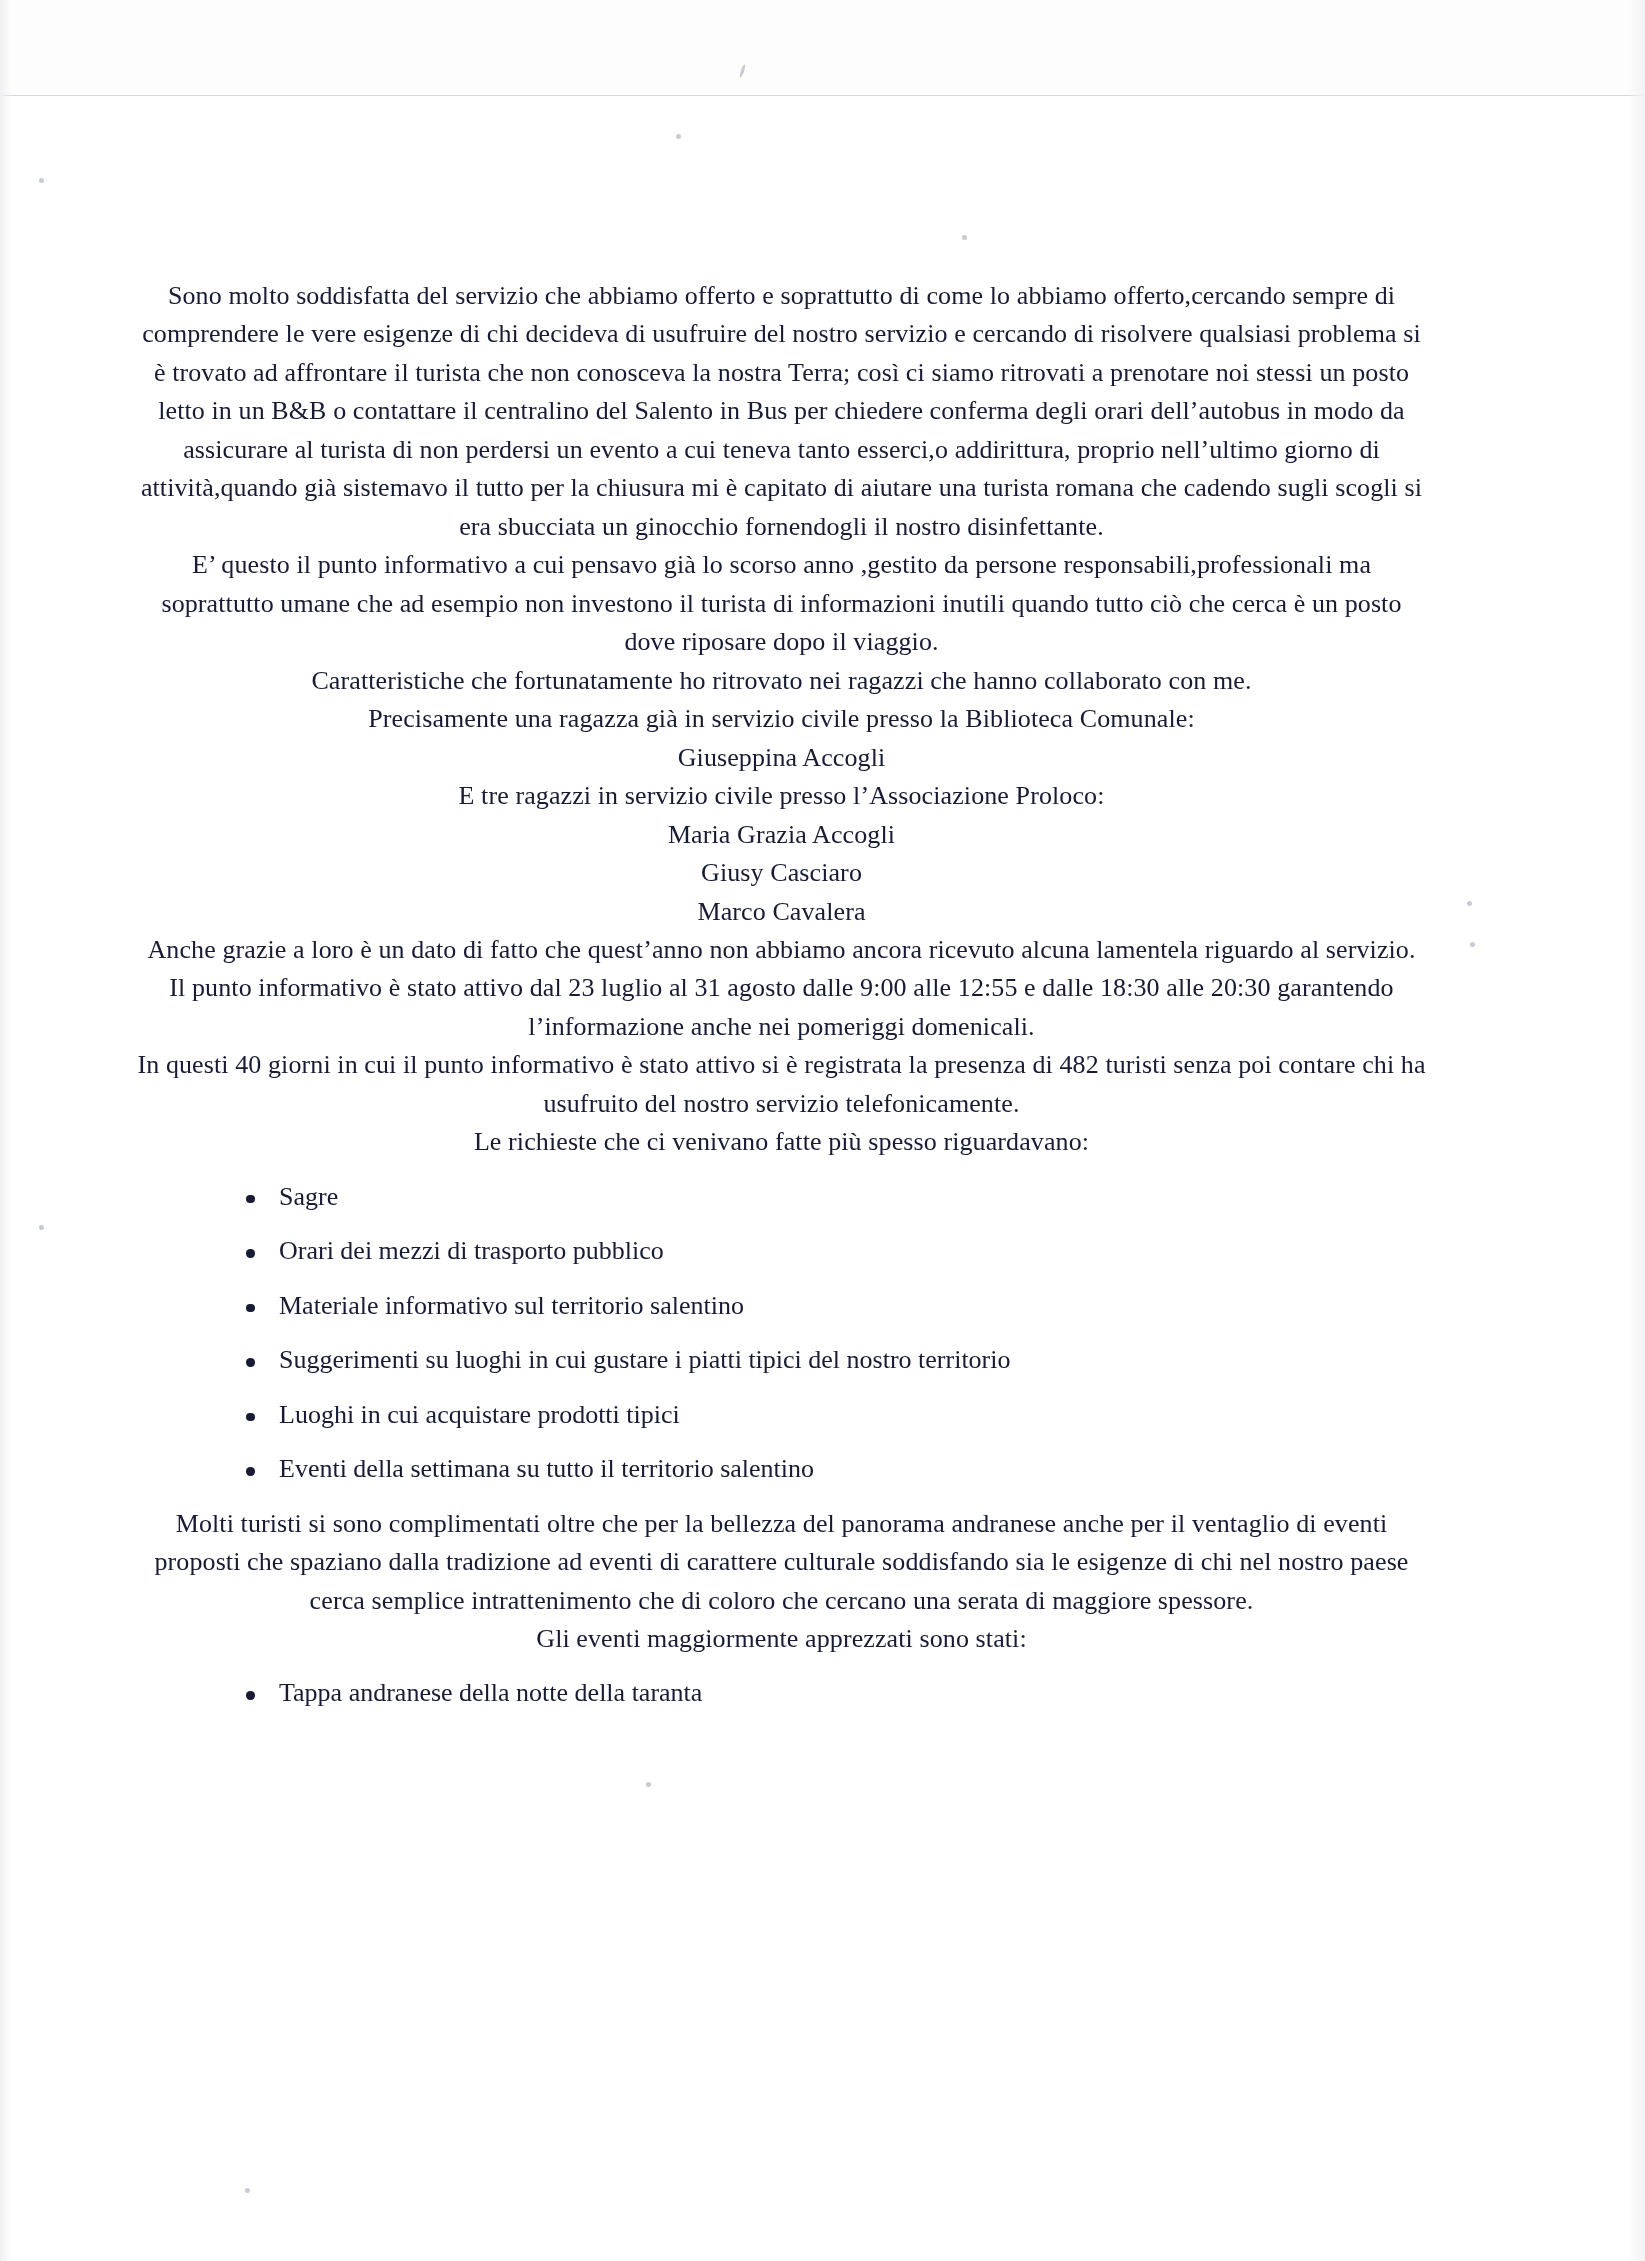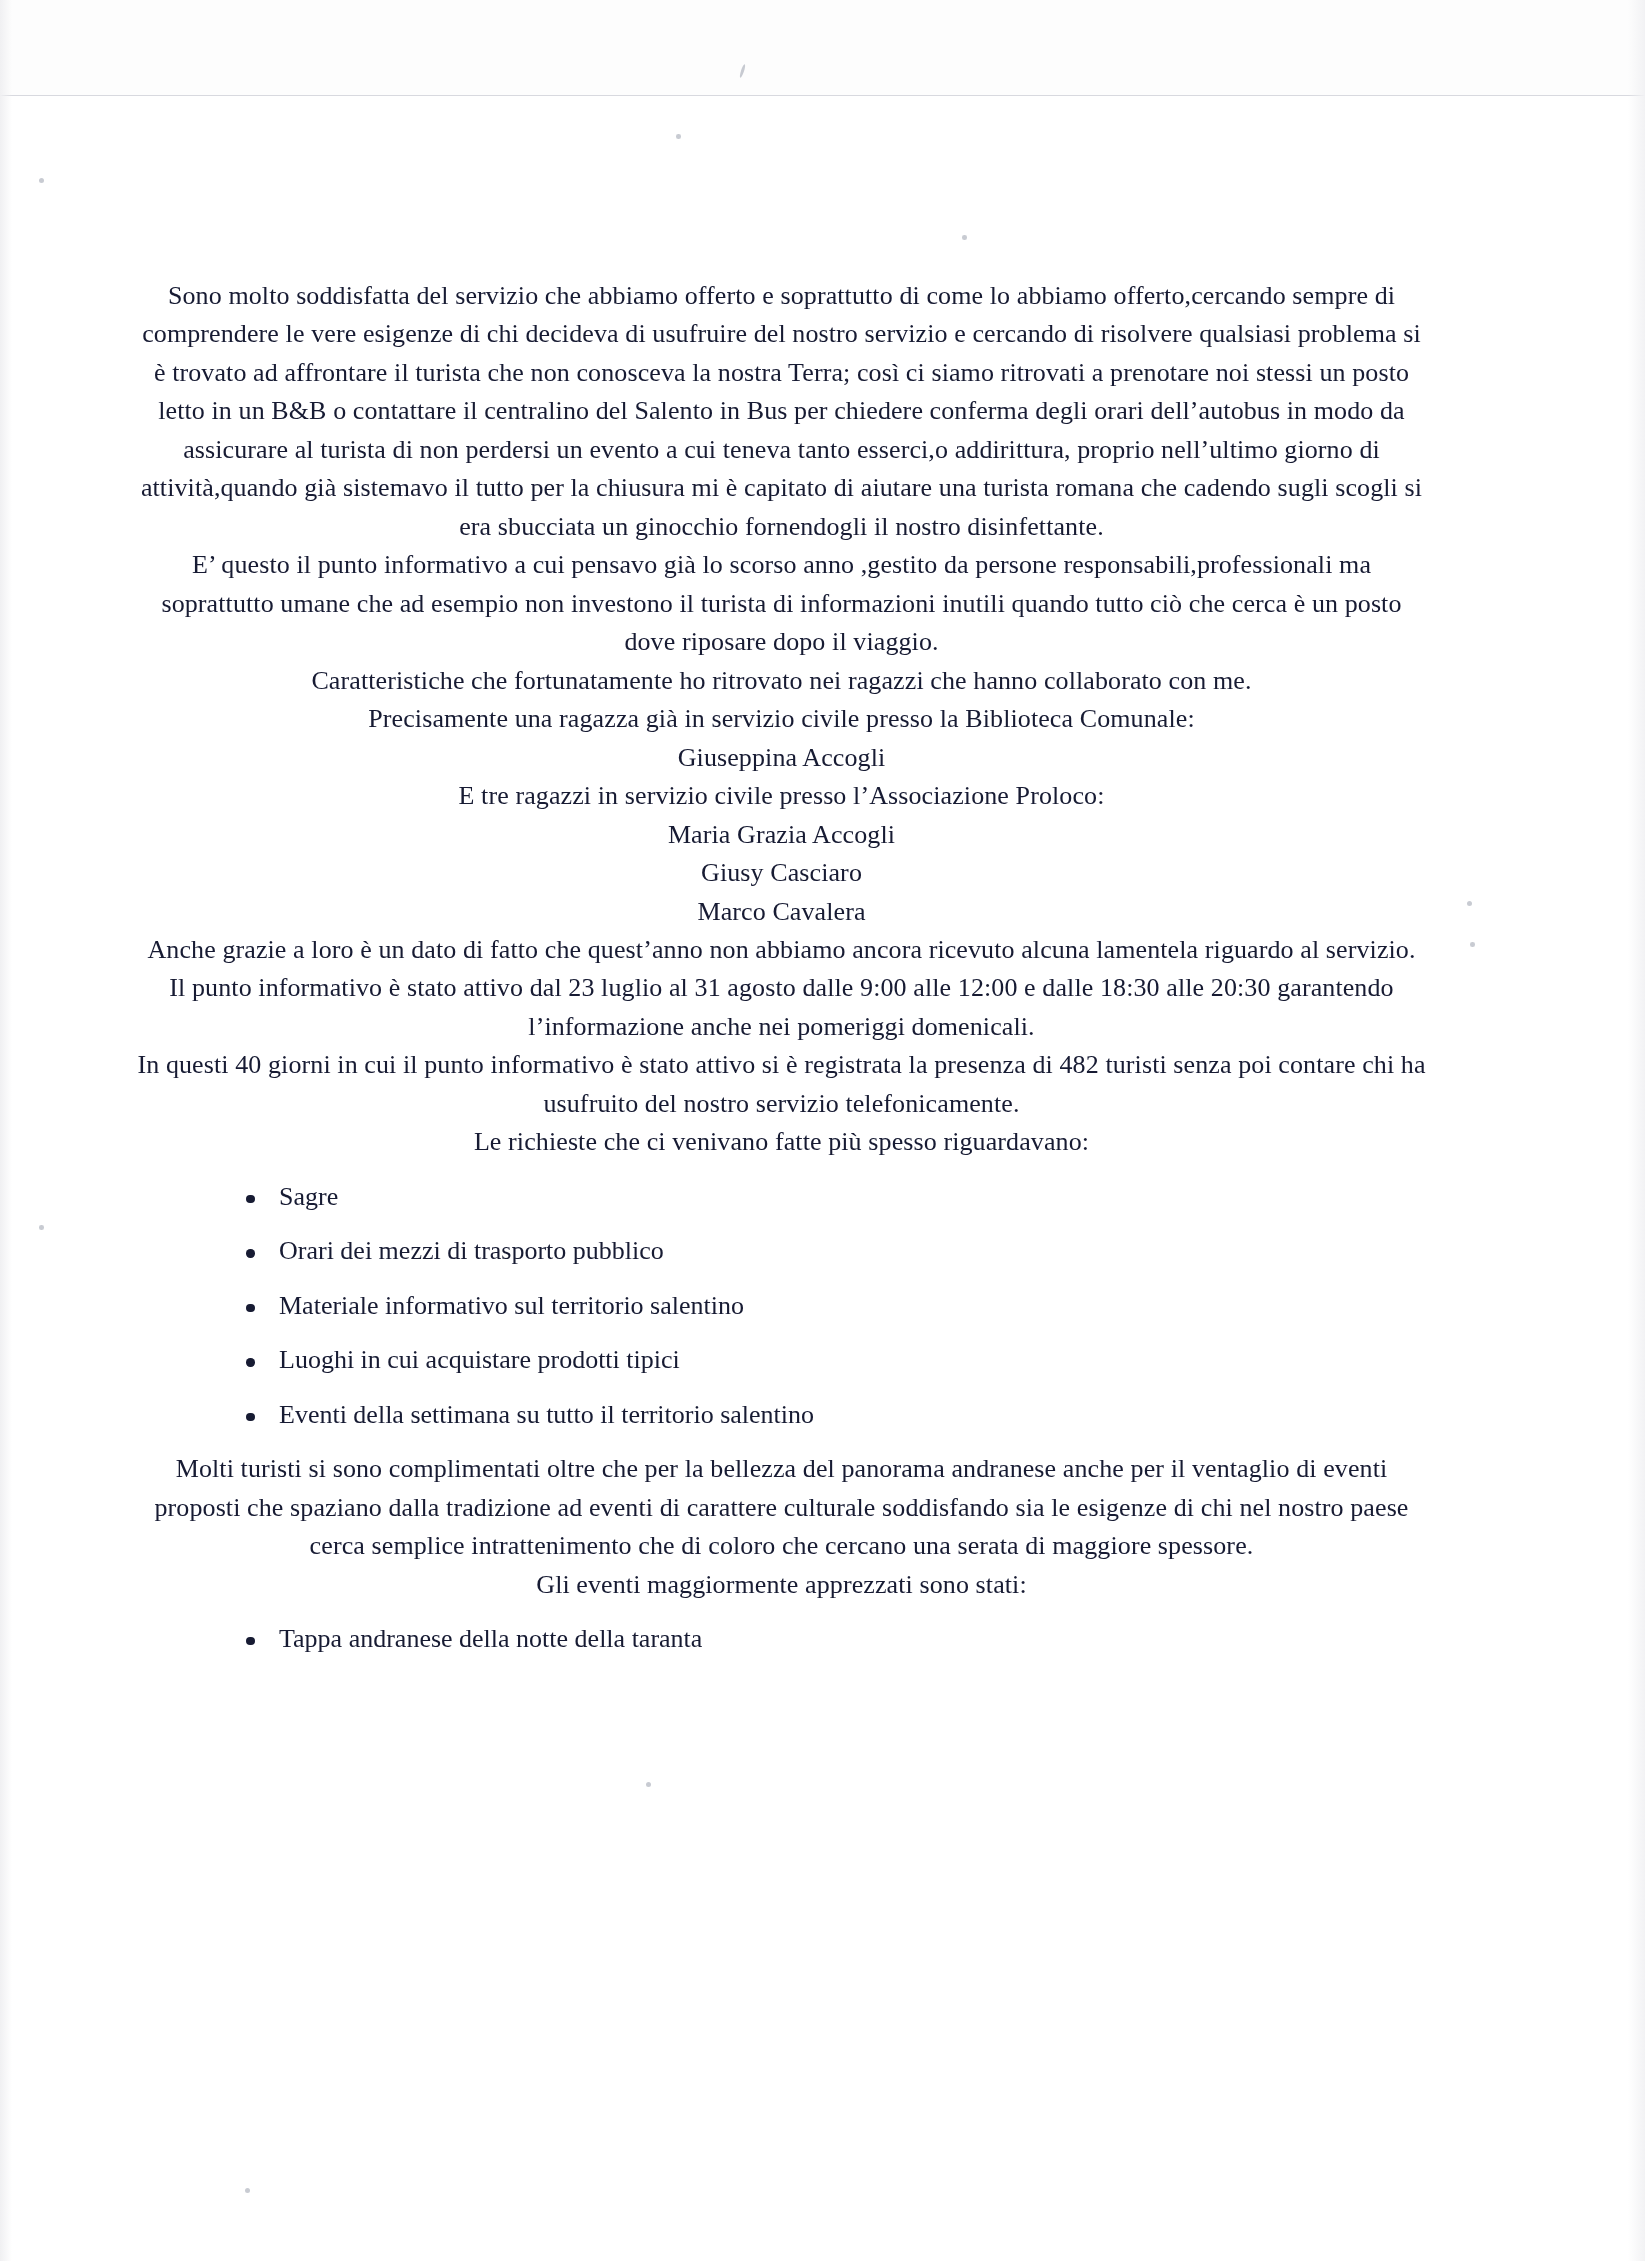--- a/index.html
+++ b/index.html
@@ -112,27 +112,28 @@
     <p class="para">Sono molto soddisfatta del servizio che abbiamo  offerto e soprattutto di come lo abbiamo offerto,cercando sempre di comprendere le vere esigenze di chi decideva di usufruire del nostro servizio e cercando di risolvere qualsiasi problema si è trovato ad affrontare il turista che non conosceva la nostra Terra; così ci siamo ritrovati a prenotare noi stessi un posto letto in un B&amp;B o contattare il centralino del Salento in Bus per chiedere conferma degli orari dell’autobus in modo da assicurare al turista di non perdersi un evento a cui teneva tanto esserci,o addirittura, proprio nell’ultimo giorno di attività,quando già sistemavo il tutto per la chiusura mi è capitato di aiutare una turista romana che cadendo sugli scogli si era sbucciata un ginocchio fornendogli il nostro disinfettante.</p>
     <p class="para">E’ questo il punto informativo a cui pensavo già lo scorso anno ,gestito da persone responsabili,professionali ma soprattutto umane che ad esempio non investono il turista di informazioni inutili quando tutto ciò che cerca è un posto dove riposare dopo il viaggio.</p>
     <p class="para">Caratteristiche che fortunatamente ho ritrovato nei ragazzi che hanno collaborato con me.</p>
     <p class="para">Precisamente una ragazza già in servizio civile presso la Biblioteca Comunale:</p>
     <p class="para name-line">Giuseppina Accogli</p>
     <p class="para">E tre ragazzi in servizio civile presso l’Associazione Proloco:</p>
     <p class="para name-line">Maria Grazia Accogli</p>
     <p class="para name-line">Giusy Casciaro</p>
     <p class="para name-line">Marco Cavalera</p>
     <p class="para">Anche grazie a loro è un dato di fatto che quest’anno non abbiamo ancora ricevuto alcuna lamentela riguardo al servizio.</p>
-    <p class="para">Il punto informativo è stato attivo dal 23 luglio al 31 agosto dalle 9:00 alle 12:00 e dalle 18:30 alle 20:30 garantendo l’informazione anche nei pomeriggi domenicali.</p>
+    <p class="para">Il punto informativo è stato attivo dal 23 luglio al 31 agosto dalle 9:00 alle 12:55 e dalle 18:30 alle 20:30 garantendo l’informazione anche nei pomeriggi domenicali.</p>
     <p class="para">In questi 40 giorni in cui il punto informativo è stato attivo si è registrata la presenza di 482 turisti senza poi contare chi ha usufruito del nostro servizio telefonicamente.</p>
     <p class="para">Le richieste che ci venivano fatte più spesso riguardavano:</p>
     <ul class="bullets">
       <li>Sagre</li>
       <li>Orari dei mezzi di trasporto pubblico</li>
       <li>Materiale informativo sul territorio salentino</li>
+      <li>Suggerimenti su luoghi in cui gustare i piatti tipici del nostro territorio</li>
       <li>Luoghi in cui acquistare prodotti tipici</li>
       <li>Eventi della settimana su tutto il territorio salentino</li>
     </ul>
     <p class="para">Molti turisti si sono complimentati oltre che per la bellezza del panorama andranese anche per il ventaglio di eventi proposti che spaziano dalla tradizione ad eventi di carattere culturale soddisfando sia le esigenze di chi nel nostro paese cerca semplice intrattenimento che di coloro che cercano una serata di maggiore spessore.</p>
     <p class="para">Gli eventi maggiormente apprezzati  sono stati:</p>
     <ul class="bullets">
       <li>Tappa andranese della notte della taranta</li>
     </ul>
   </div>
 

